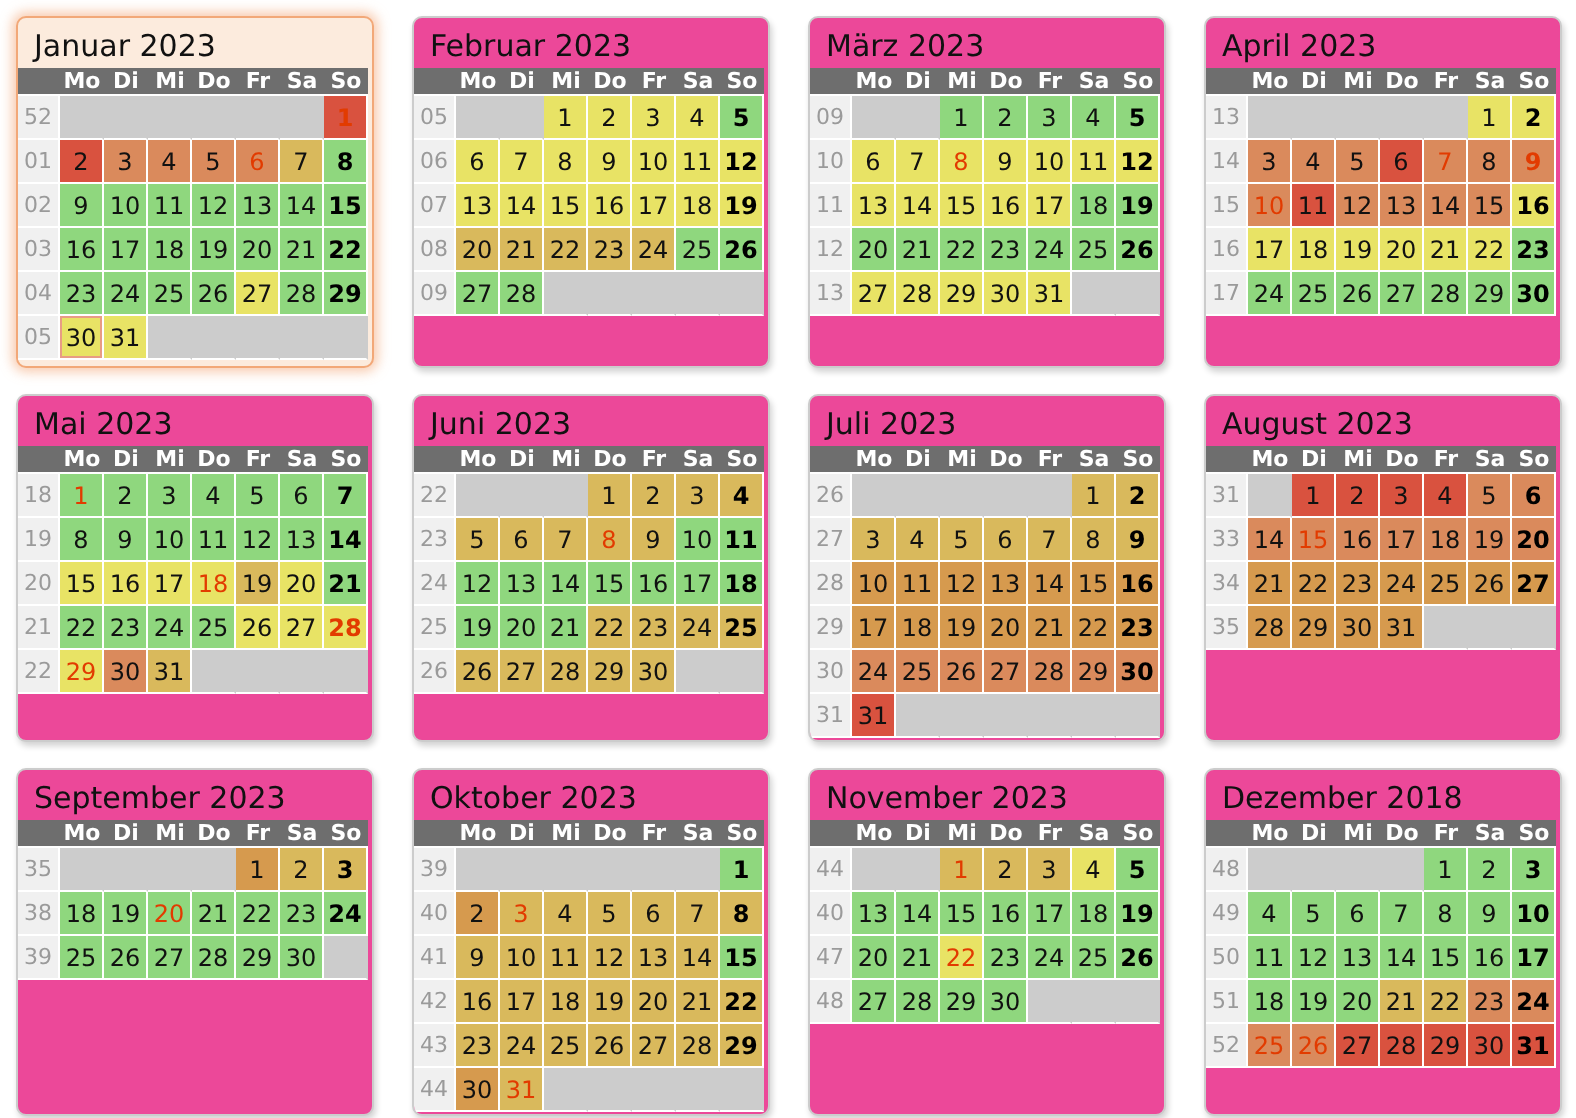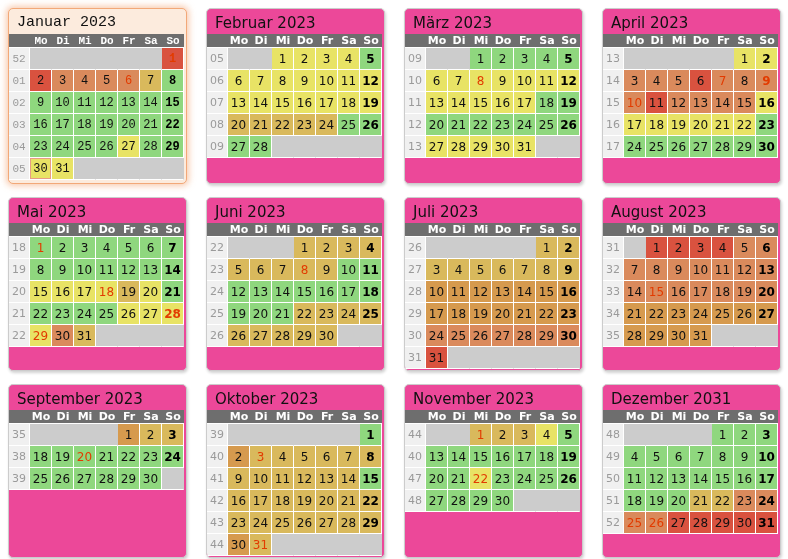--- a/index.html
+++ b/index.html
@@ -17,21 +17,20 @@
   }
   .panel{
     background:#ec4899;border:1px solid #ccc;border-radius:5px;
     box-shadow:1px 2px 3px rgba(0,0,0,.18);
     box-sizing:border-box;overflow:hidden;
   }
   .panel.hl{
     background:var(--highlight_bg);
     border-color:var(--highlight_border);
     box-shadow:0 0 6px 2px rgba(242,160,110,.55);
-    font-family:Liberation Mono, monospace;
   }
   .title{
     font-size:15px;color:#111;line-height:18px;
     padding:5px 0 2px 8px;white-space:nowrap;
   }
   table{border-collapse:separate;border-spacing:0;table-layout:fixed;}
   col.wkc{width:21px}
   col.dc{width:22px}
   th{
     background:var(--header_bg);color:var(--header_text);
@@ -659,30 +658,20 @@
             <td class="wn">31</td>
             <td class="empty"></td>
             <td class="day" style="background: rgb(217, 82, 63);">1</td>
             <td class="day" style="background: rgb(217, 82, 63);">2</td>
             <td class="day" style="background: rgb(217, 82, 63);">3</td>
             <td class="day" style="background: rgb(217, 82, 63);">4</td>
             <td class="day" style="background: rgb(218, 138, 92);">5</td>
             <td class="day sun" style="background: rgb(218, 138, 92);">6</td>
           </tr>
           <tr>
-            <td class="wn">32</td>
-            <td class="day" style="background: rgb(218, 138, 92);">7</td>
-            <td class="day" style="background: rgb(218, 138, 92);">8</td>
-            <td class="day" style="background: rgb(218, 138, 92);">9</td>
-            <td class="day" style="background: rgb(218, 138, 92);">10</td>
-            <td class="day" style="background: rgb(218, 138, 92);">11</td>
-            <td class="day" style="background: rgb(218, 138, 92);">12</td>
-            <td class="day sun" style="background: rgb(218, 138, 92);">13</td>
-          </tr>
-          <tr>
             <td class="wn">33</td>
             <td class="day" style="background: rgb(218, 138, 92);">14</td>
             <td class="day holiday" style="background: rgb(218, 138, 92);">15</td>
             <td class="day" style="background: rgb(218, 138, 92);">16</td>
             <td class="day" style="background: rgb(218, 138, 92);">17</td>
             <td class="day" style="background: rgb(218, 138, 92);">18</td>
             <td class="day" style="background: rgb(218, 138, 92);">19</td>
             <td class="day sun" style="background: rgb(218, 138, 92);">20</td>
           </tr>
           <tr>
@@ -919,21 +908,21 @@
             <td class="day" style="background: rgb(143, 215, 126);">29</td>
             <td class="day" style="background: rgb(143, 215, 126);">30</td>
             <td class="empty"></td>
             <td class="empty"></td>
             <td class="empty"></td>
           </tr>
         </tbody>
       </table>
     </section>
     <section class="panel">
-      <div class="title">Dezember 2031</div>
+      <div class="title">Dezember 2018</div>
       <table>
         <colgroup>
           <col class="wkc">
           <col class="dc">
           <col class="dc">
           <col class="dc">
           <col class="dc">
           <col class="dc">
           <col class="dc">
           <col class="dc">

